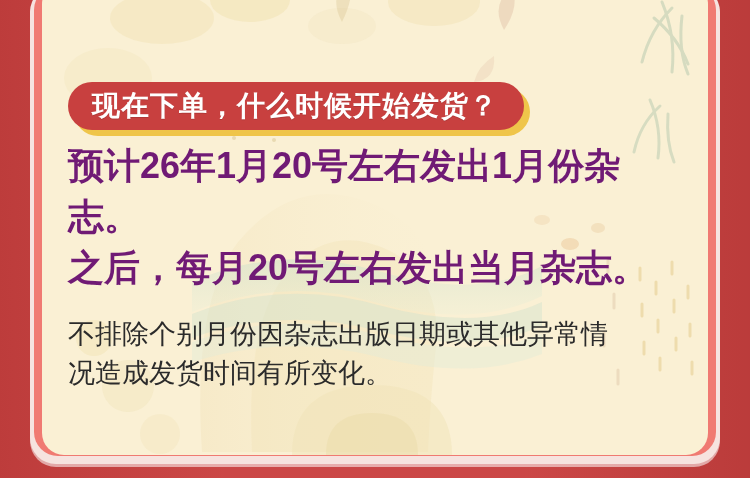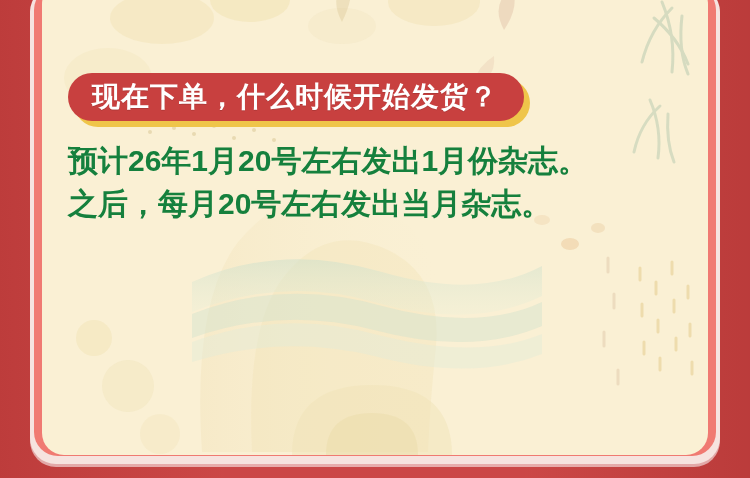--- a/index.html
+++ b/index.html
@@ -71,21 +71,21 @@
     position: absolute;
     inset: 0;
     pointer-events: none;
   }
   .deco svg { display: block; width: 100%; height: 100%; }
 
   
   .badge-wrap {
     position: absolute;
     left: 26px;
-    top: 91px;
+    top: 100px;
     height: 48px;
   }
   .badge-shadow {
     position: absolute;
     left: 6px;
     top: 6px;
     width: 100%;
     height: 48px;
     border-radius: 24px;
     background: #efc54a;
@@ -112,22 +112,22 @@
     position: absolute;
     left: 26px;
     top: 158px;
     width: 612px;
   }
   p.para {
     margin: 0;
     white-space: pre-line;
   }
   p.emphasis {
-    color: #15803d;
-    font-size: 30px;
+    color: #701a75;
+    font-size: 36px;
     font-weight: bold;
     line-height: 1.42;
     letter-spacing: 0px;
   }
   p.normal {
     color: #2b2b2b;
     font-size: 27px;
     font-weight: normal;
     line-height: 1.45;
   }
@@ -239,17 +239,19 @@
 
     <div class="badge-wrap">
       <div class="badge-shadow" style="width: 456px;"></div>
       <div class="badge">现在下单，什么时候开始发货？</div>
     </div>
 
     <div class="body-text">
       <p class="para emphasis">预计26年1月20号左右发出1月份杂志。
 之后，每月20号左右发出当月杂志。</p>
       <div class="gap-a"></div>
+      <p class="para normal">不排除个别月份因杂志出版日期或其他异常情
+况造成发货时间有所变化。</p>
       <div class="gap-b"></div>
     </div>
 
   </div>
 </div>
 
 </body></html>

